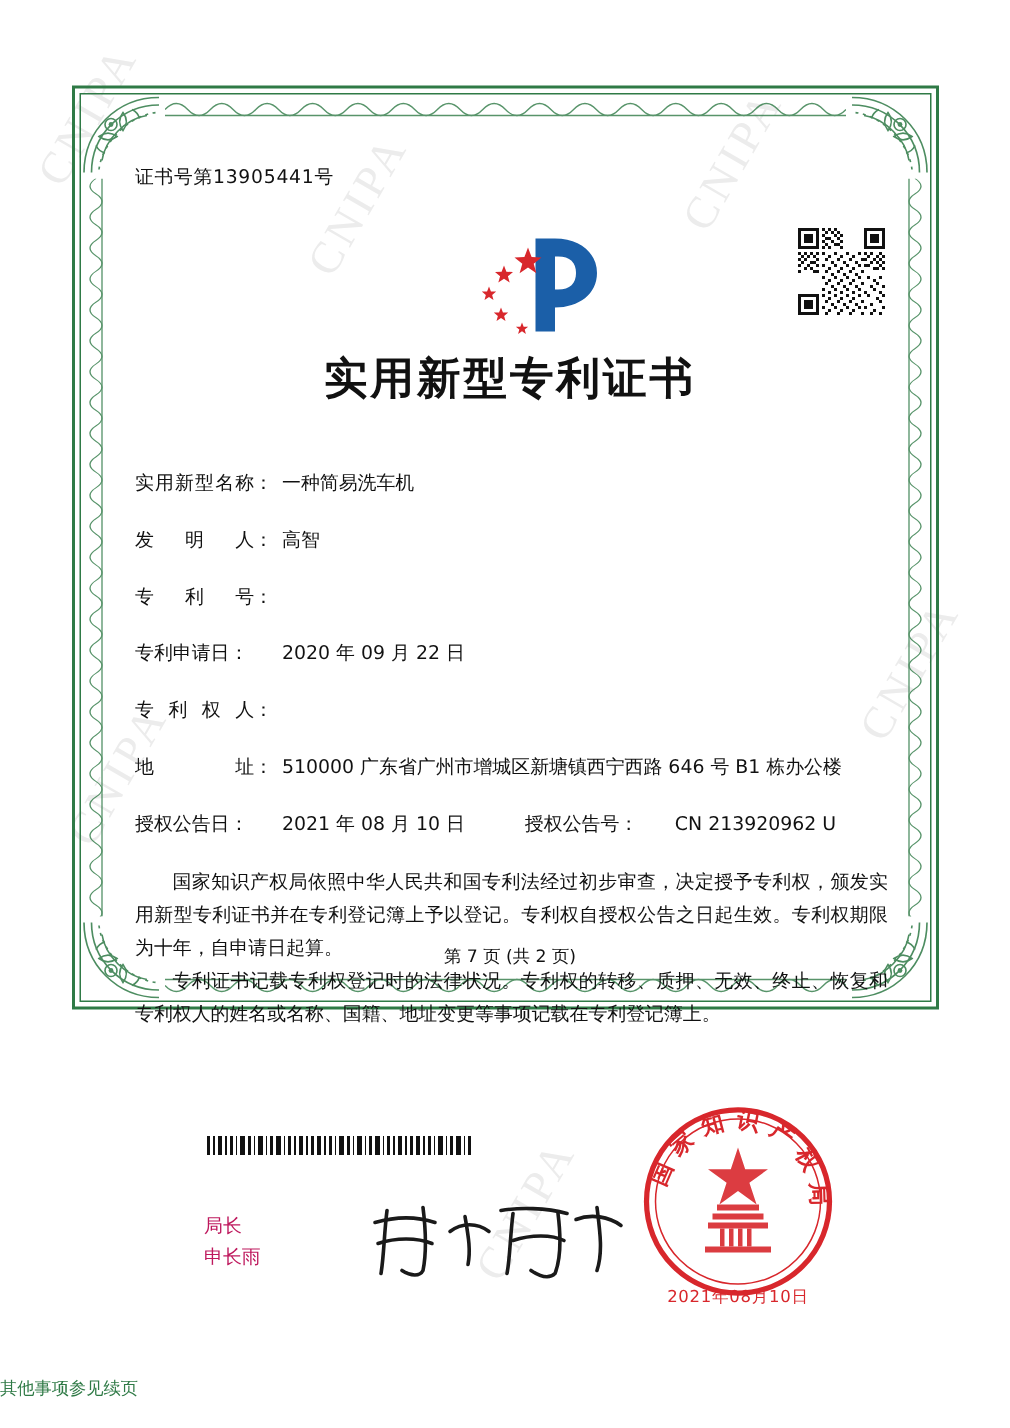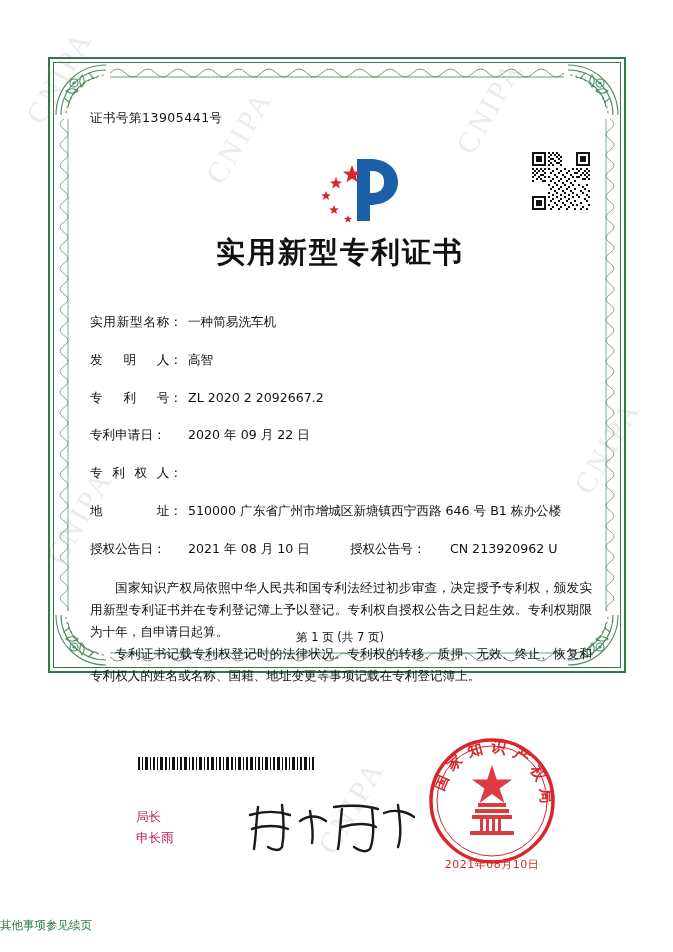--- a/index.html
+++ b/index.html
@@ -546,21 +546,20 @@
         </div>
         <div class="val">高智</div>
       </div>
 
       <div class="row">
         <div class="lbl">
           <span>专</span>
           <span>利</span>
           <span>号：</span>
         </div>
-        <div class="val">ZL 2020 2 2092667.2</div>
       </div>
 
       <div class="row">
         <div class="lbl tight">
           <span>专利申请日：</span>
         </div>
         <div class="val">2020 年 09 月 22 日</div>
       </div>
 
       <div class="row">
@@ -688,17 +687,17 @@
         <path d="M72 14 C74 26 76 36 74 46"></path>
         <path d="M96 10 C108 8 126 8 140 12"></path>
         <path d="M104 12 C102 28 102 42 100 52"></path>
         <path d="M134 12 C136 28 136 42 132 52 C128 56 122 54 116 50"></path>
         <path d="M104 30 C116 26 130 26 138 30"></path>
         <path d="M146 16 C156 12 168 14 176 20"></path>
         <path d="M160 8 C162 24 164 38 160 50"></path>
       </svg>
     </div>
 
-    <div class="page-num">第 1 页 (共 7 页)</div>
+    <div class="page-num">第 7 页 (共 2 页)</div>
   </div>
 </div>
 
 <div class="footer-note">其他事项参见续页</div>
 
 </body></html>

